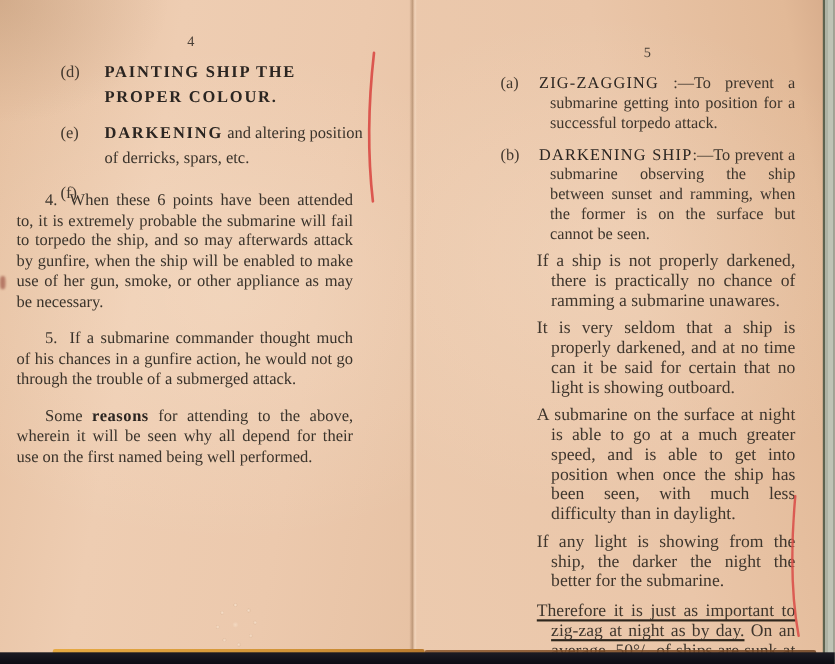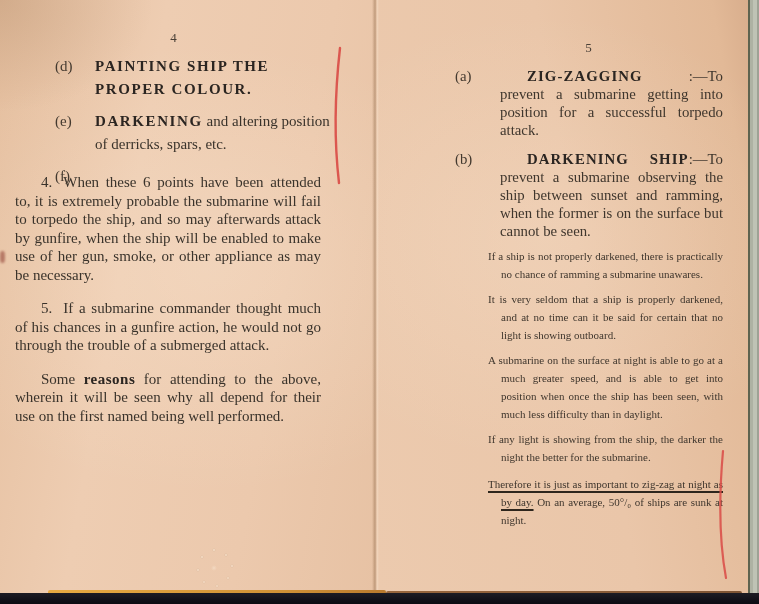--- a/index.html
+++ b/index.html
@@ -60,24 +60,24 @@
   .item b{font-weight:700;letter-spacing:1.6px;color:#2b2521;}
 
   .para{margin:15px 12px 0 0;font-size:15px;line-height:18.5px;text-align:justify;text-indent:26px;}
   .para .pnum{margin-right:11px;}
   .para b{letter-spacing:.5px;color:#2b2521;}
 
   .ritem{position:relative;margin:11px 0 0 0;padding-left:35px;
          font-size:14.8px;line-height:18px;text-align:justify;}
   .ritem .ilabel{position:absolute;left:0;top:0;color:#43392f;}
   .ritem .itext{display:block;padding-left:10px;text-indent:-10px;}
-  .ritem b{font-weight:700;letter-spacing:1.1px;color:#2b2521;margin-left:37px;}
+  .ritem b{font-weight:400;letter-spacing:1.1px;color:#2b2521;}
 
   .subpara{margin:7px 0 0 33px;padding-left:13px;text-indent:-13px;
-           font-size:11px;line-height:18px;text-align:justify;}
+           font-size:16px;line-height:18px;text-align:justify;}
   .concl{margin-top:9px;}
   .uline{text-decoration:underline;text-decoration-thickness:2px;
          text-underline-offset:3px;text-decoration-skip-ink:none;
          text-decoration-color:#2e261d;}
   
   .marks{position:absolute;left:0;top:0;pointer-events:none;}
   .blind-stamp{
     position:absolute;left:192px;top:546px;width:46px;height:46px;opacity:.8;
     background:
       radial-gradient(3px 3px at 22px 4px, rgba(255,242,226,.8), rgba(160,120,80,.12) 60%, transparent 70%),

